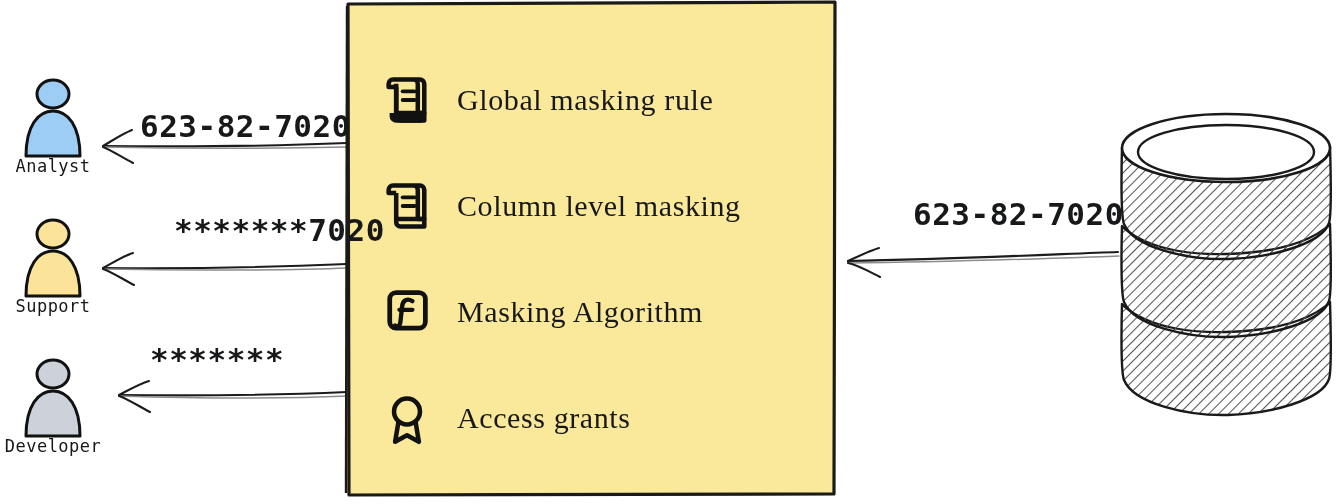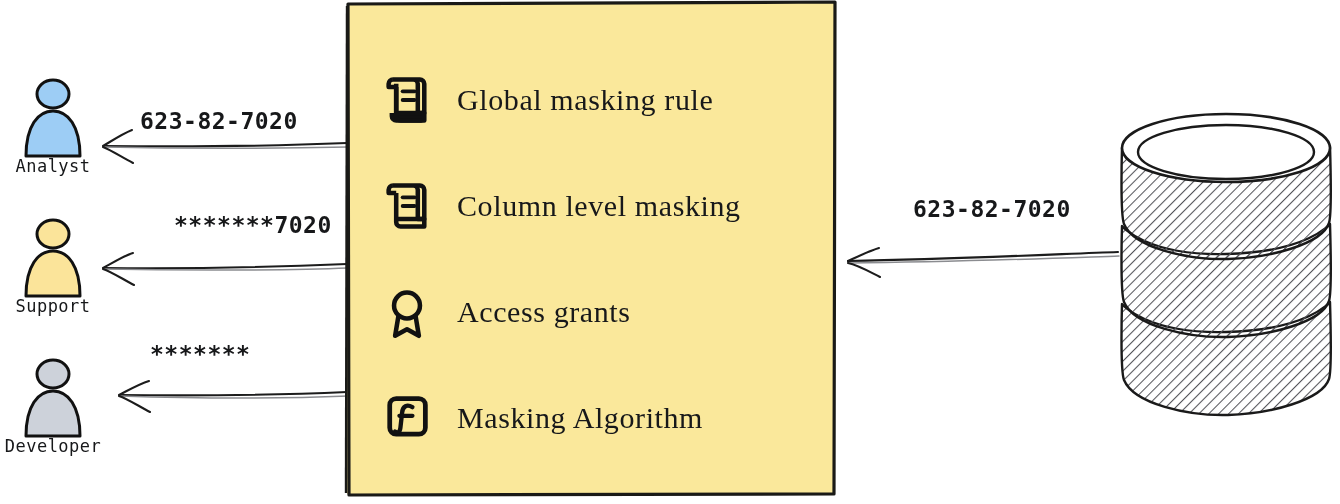--- a/index.html
+++ b/index.html
@@ -44,21 +44,21 @@
     white-space: nowrap;
   }
   #actor-analyst   { left: -2px; top: 76px; }
   #actor-support   { left: -2px; top: 216px; }
   #actor-developer { left: -2px; top: 356px; }
 
   
   .flow-label {
     position: absolute;
     font-family: "DejaVu Sans Mono", "Liberation Mono", monospace;
-    font-size: 23px;
+    font-size: 31px;
     font-weight: 700;
     color: #17181a;
     letter-spacing: 0.5px;
     white-space: nowrap;
   }
   #label-analyst   { left: 140px; top: 108px; }
   #label-support   { left: 148px; top: 212px; margin-left: 26px; }
   #label-developer { left: 150px; top: 341px; }
   #label-source    { left: 913px; top: 196px; }
 
@@ -185,33 +185,33 @@
       <path d="M11,6 a4,4 0 0 0 -4,4 v3 h7" fill="none" stroke="#111" stroke-width="4.2" stroke-linejoin="round"></path>
       <path d="M14,13 v27 a4,4 0 0 0 4,4 h22 v-7 h-26" fill="none" stroke="#111" stroke-width="4.2" stroke-linejoin="round"></path>
       <line x1="20" y1="17" x2="31" y2="17" stroke="#111" stroke-width="3.6" stroke-linecap="round"></line>
       <line x1="20" y1="25" x2="31" y2="25" stroke="#111" stroke-width="3.6" stroke-linecap="round"></line>
     </svg>
     <span class="policy-text">Column level masking</span>
   </div>
 
   <div class="policy-item">
     <svg class="policy-icon" viewBox="0 0 48 50" xmlns="http://www.w3.org/2000/svg">
-      <circle cx="24" cy="19" r="12" fill="none" stroke="#111" stroke-width="4.2"></circle>
-      <path d="M16,29 L13,47 L24,41 L35,47 L32,29" fill="none" stroke="#111" stroke-width="4.2" stroke-linejoin="round" stroke-linecap="round"></path>
-    </svg>
-    <span class="policy-text">Access grants</span>
-  </div>
-
-  <div class="policy-item">
-    <svg class="policy-icon" viewBox="0 0 48 50" xmlns="http://www.w3.org/2000/svg">
       <rect x="8" y="7" width="33" height="33" rx="6" ry="6" fill="none" stroke="#111" stroke-width="4.4"></rect>
       <path d="M29,15 c-5,-3 -9,-1 -9.5,5 l-1.6,14 c-0.5,4.5 -3,5 -5,3.6" fill="none" stroke="#111" stroke-width="4" stroke-linecap="round"></path>
       <line x1="17" y1="23" x2="29" y2="23" stroke="#111" stroke-width="4" stroke-linecap="round"></line>
     </svg>
     <span class="policy-text">Masking Algorithm</span>
+  </div>
+
+  <div class="policy-item">
+    <svg class="policy-icon" viewBox="0 0 48 50" xmlns="http://www.w3.org/2000/svg">
+      <circle cx="24" cy="19" r="12" fill="none" stroke="#111" stroke-width="4.2"></circle>
+      <path d="M16,29 L13,47 L24,41 L35,47 L32,29" fill="none" stroke="#111" stroke-width="4.2" stroke-linejoin="round" stroke-linecap="round"></path>
+    </svg>
+    <span class="policy-text">Access grants</span>
   </div>
 
 </div>
 
 <div class="flow-label" id="label-analyst">623-82-7020</div>
 <div class="flow-label" id="label-support">*******7020</div>
 <div class="flow-label" id="label-developer">*******</div>
 <div class="flow-label" id="label-source">623-82-7020</div>
 
 <div class="actor" id="actor-analyst">

